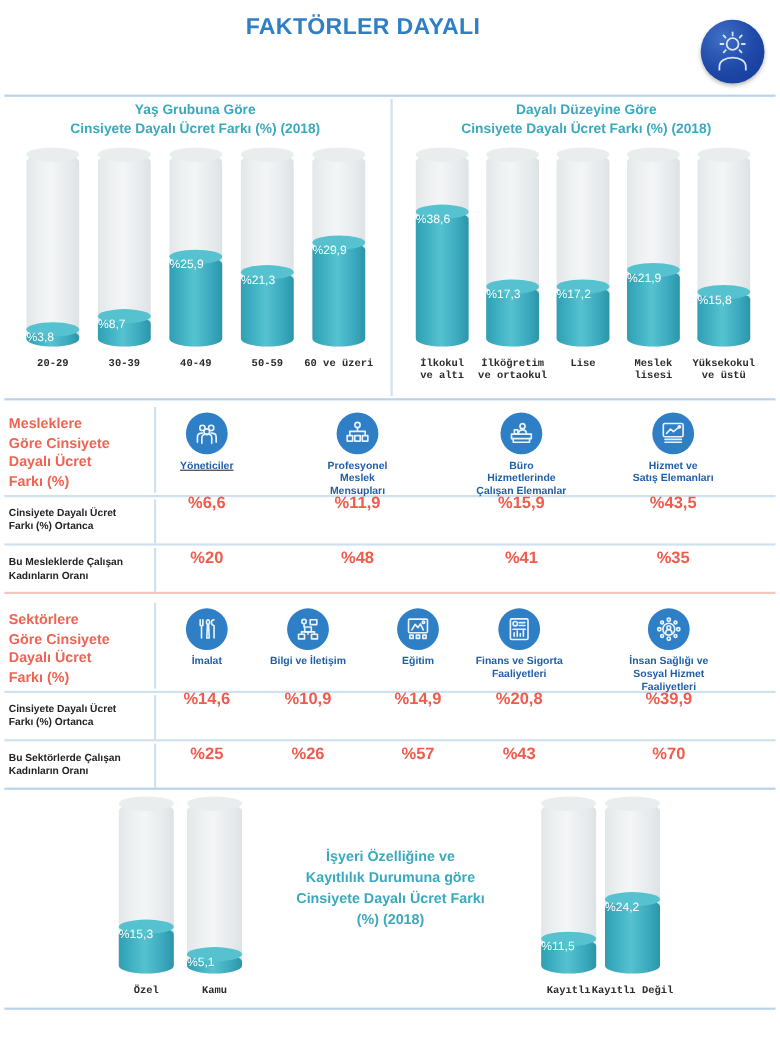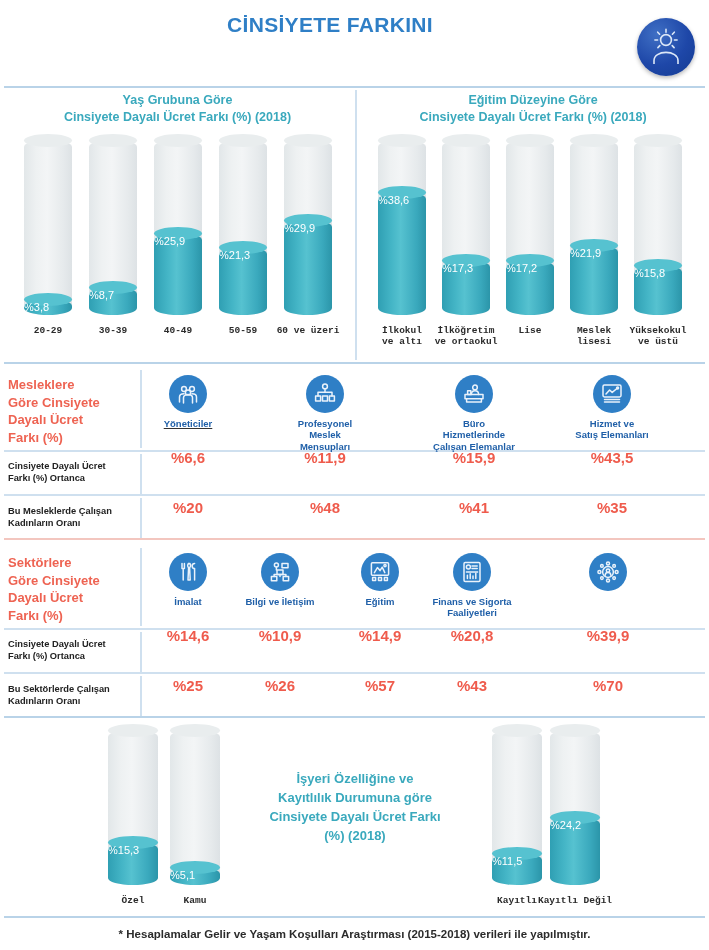--- a/index.html
+++ b/index.html
@@ -100,21 +100,21 @@
     color:#2b2b2b;font-weight:bold;font-size:11.5px;
   }
 </style>
 </head>
 <body>
 
 <div class="page">
 
   <div class="header">
     <div class="title">
-      <span class="l1">CİNSİYETE FARKINI</span>
+      <span class="l1">FAKTÖRLER DAYALI</span>
     </div>
     <div class="badge">
       <svg width="36" height="38" viewBox="0 0 36 38" fill="none" stroke="#dbe7f7" stroke-width="1.6">
         <circle cx="18" cy="12" r="5.4"></circle>
         <path d="M18 4.2V1.4M11.6 6.2 9.7 4.2M24.4 6.2l1.9-2M9.6 12H6.9M29.1 12h-2.7M11.8 17.6l-1.9 2M24.2 17.6l1.9 2" stroke-linecap="round"></path>
         <path d="M6 36v-3.4c0-5 5.4-8.2 12-8.2s12 3.2 12 8.2V36" stroke-linejoin="round"></path>
       </svg>
     </div>
   </div>
   <div class="rule rule-top"></div>
@@ -122,21 +122,21 @@
 
   <div class="chart" style="left:0;top:92px;width:355px;height:268px;">
     <div class="chart-title" style="top:0;">
       <span>Yaş Grubuna Göre</span><br>
       <span>Cinsiyete Dayalı Ücret Farkı (%) (2018)</span>
     </div>
   </div>
 
   <div class="chart" style="left:357px;top:92px;width:352px;height:268px;">
     <div class="chart-title" style="top:0;">
-      <span>Eğitim Düzeyine Göre</span><br>
+      <span>Dayalı Düzeyine Göre</span><br>
       <span>Cinsiyete Dayalı Ücret Farkı (%) (2018)</span>
     </div>
   </div>
 
   <div class="sect" style="top:362px;height:176px;">
     <div class="hrule" style="top:0;background:#b9d3e8;"></div>
     <div class="sect-title" style="top:14px;width:130px;">
       <span>Mesleklere</span><br>
       <span>Göre Cinsiyete</span><br>
       <span>Dayalı Ücret</span><br>
@@ -182,21 +182,20 @@
   </div>
 
   <div class="bottom-title">
     <span>İşyeri Özelliğine ve</span><br>
     <span>Kayıtlılık Durumuna göre</span><br>
     <span>Cinsiyete Dayalı Ücret Farkı</span><br>
     <span>(%) (2018)</span>
   </div>
 
   <div class="rule" style="left:4px;top:916px;width:701px;height:2px;background:#b9d3e8;"></div>
-  <div class="footnote">* Hesaplamalar Gelir ve Yaşam Koşulları Araştırması (2015-2018) verileri ile yapılmıştır.</div>
 
   <div id="dyn">
       <div class="cyl" style="left: 24px; top: 140px; width: 48px; height: 175px;">
         <div class="track"></div>
         <div class="fill" style="height:16px"></div>
         <div class="val" style="bottom:2px">%3,8</div>
         <div class="lab" style="top:185px">20-29</div>
       </div>
       <div class="cyl" style="left: 89px; top: 140px; width: 48px; height: 175px;">
         <div class="track"></div>
@@ -404,20 +403,21 @@
               <circle cx="12" cy="20.6" r="1.5"></circle>
               <circle cx="3.4" cy="12" r="1.5"></circle>
               <circle cx="20.6" cy="12" r="1.5"></circle>
               <circle cx="5.9" cy="5.9" r="1.3"></circle>
               <circle cx="18.1" cy="5.9" r="1.3"></circle>
               <circle cx="5.9" cy="18.1" r="1.3"></circle>
               <circle cx="18.1" cy="18.1" r="1.3"></circle>
             </g>
           </svg>
         </div>
+        <div class="icon-label">İnsan Sağlığı ve<br>Sosyal Hizmet Faaliyetleri</div>
       </div>
       <div class="row-val" style="left: 148px; top: 627px; width: 80px;">%14,6</div>
       <div class="row-val" style="left: 240px; top: 627px; width: 80px;">%10,9</div>
       <div class="row-val" style="left: 340px; top: 627px; width: 80px;">%14,9</div>
       <div class="row-val" style="left: 432px; top: 627px; width: 80px;">%20,8</div>
       <div class="row-val" style="left: 568px; top: 627px; width: 80px;">%39,9</div>
       <div class="row-val" style="left: 148px; top: 677px; width: 80px;">%25</div>
       <div class="row-val" style="left: 240px; top: 677px; width: 80px;">%26</div>
       <div class="row-val" style="left: 340px; top: 677px; width: 80px;">%57</div>
       <div class="row-val" style="left: 432px; top: 677px; width: 80px;">%43</div>

